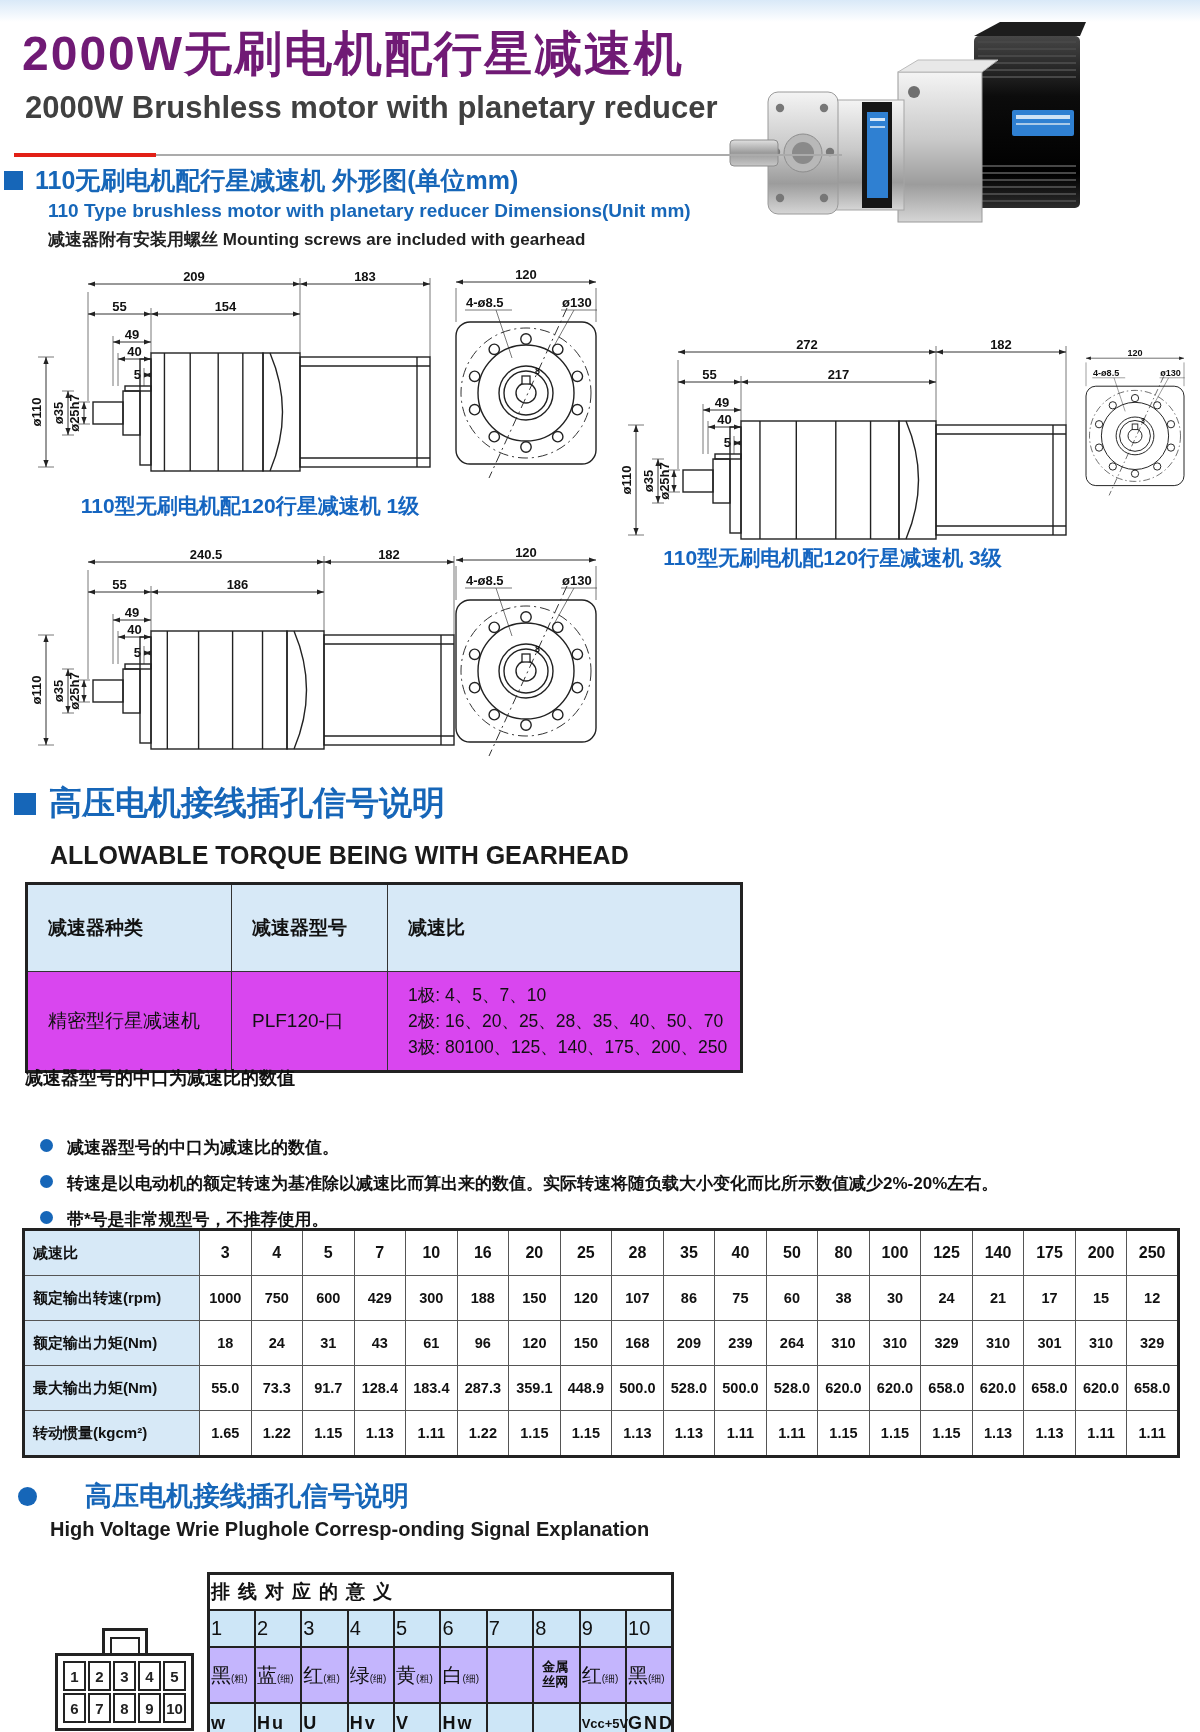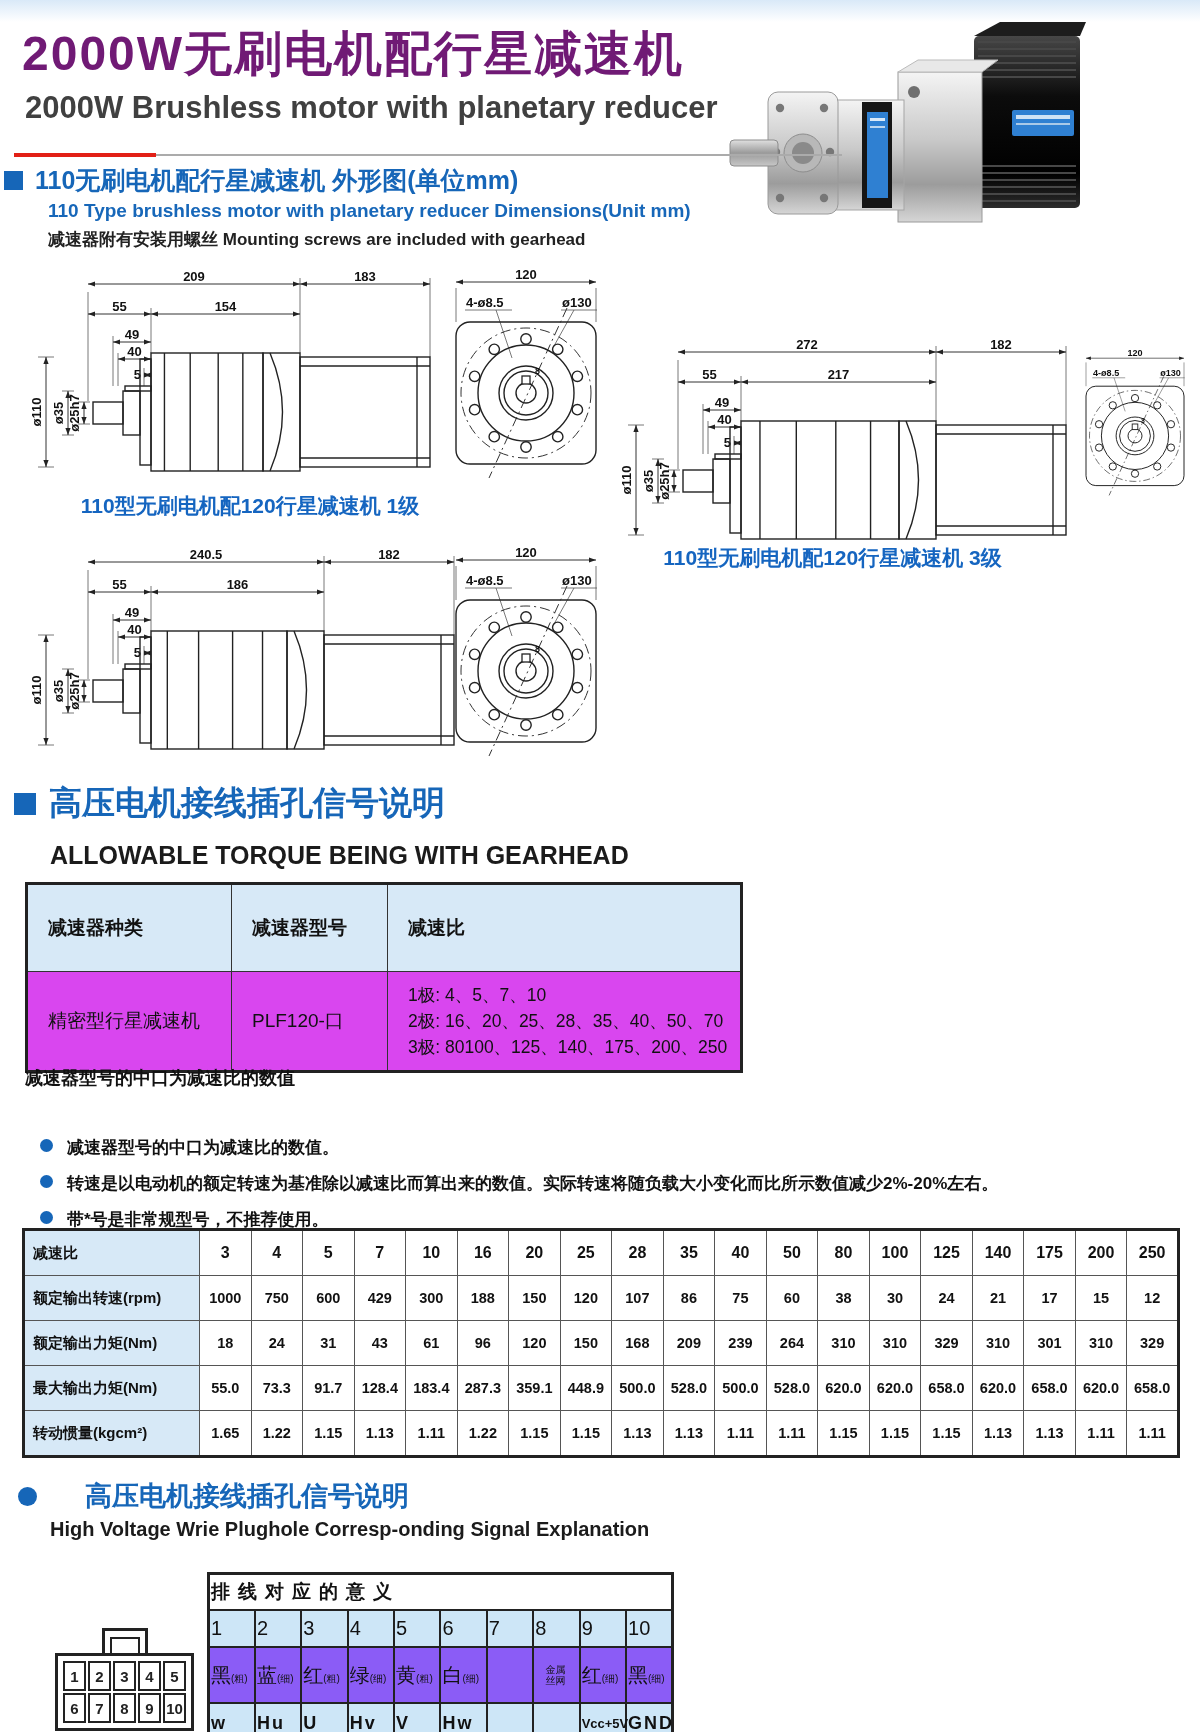--- a/index.html
+++ b/index.html
@@ -56,23 +56,23 @@
   .tnote{position:absolute;left:25px;top:1066px;font-size:18px;font-weight:bold;color:#111;}
   #bullets{position:absolute;left:22px;top:1120px;margin:16px;padding:0;list-style:none;width:1170px;}
   #bullets li{display:flex;align-items:flex-start;margin-bottom:13px;font-size:17px;font-weight:bold;color:#111;}
   #bullets .dot{width:13px;height:13px;border-radius:50%;background:#1666b8;margin:3px 14px 0 2px;flex:none;}
 
   
   table.wr{border-collapse:collapse;width:100%;table-layout:fixed;border:3px solid #222;background:#fff;}
   table.wr th,table.wr td{border:2px solid #222;text-align:left;vertical-align:middle;color:#111;}
   table.wr th.wt{height:32px;font-size:19px;font-weight:bold;letter-spacing:8px;background:#fff;}
   table.wr tr.pins td{height:33px;background:#cde6f7;font-size:20px;}
-  table.wr tr.cols td{height:52px;font-size:20px;background:#8b5cf6;}
+  table.wr tr.cols td{height:52px;font-size:20px;background:#c4b5fd;}
   table.wr .cm{font-size:20px;} table.wr .cs{font-size:10px;}
-  table.wr .mesh{width:2.2em;margin:0 auto;line-height:1.15;font-size:10px;font-weight:normal;}
+  table.wr .mesh{width:2.2em;margin:0 auto;line-height:1.15;font-size:13px;font-weight:bold;}
   table.wr tr.sigs td{height:37px;background:#cde6f7;font-size:18px;font-weight:bold;letter-spacing:2px;}
   table.wr tr.sigs td.small{font-size:13px;letter-spacing:0;}
 
   
   #connector{position:absolute;left:55px;top:1628px;}
   .ctab{width:40px;height:22px;border:3px solid #222;border-bottom:none;margin:0 auto;position:relative;background:#fff;}
   .ctabi{position:absolute;left:5px;right:5px;top:6px;bottom:0;border:2.5px solid #222;border-bottom:none;}
   .chouse{border:3px solid #222;padding:4px;background:#fff;display:inline-block;}
   .crow{display:flex;}
   .cpin{width:19px;height:26px;border:2.5px solid #222;display:flex;align-items:center;justify-content:center;

